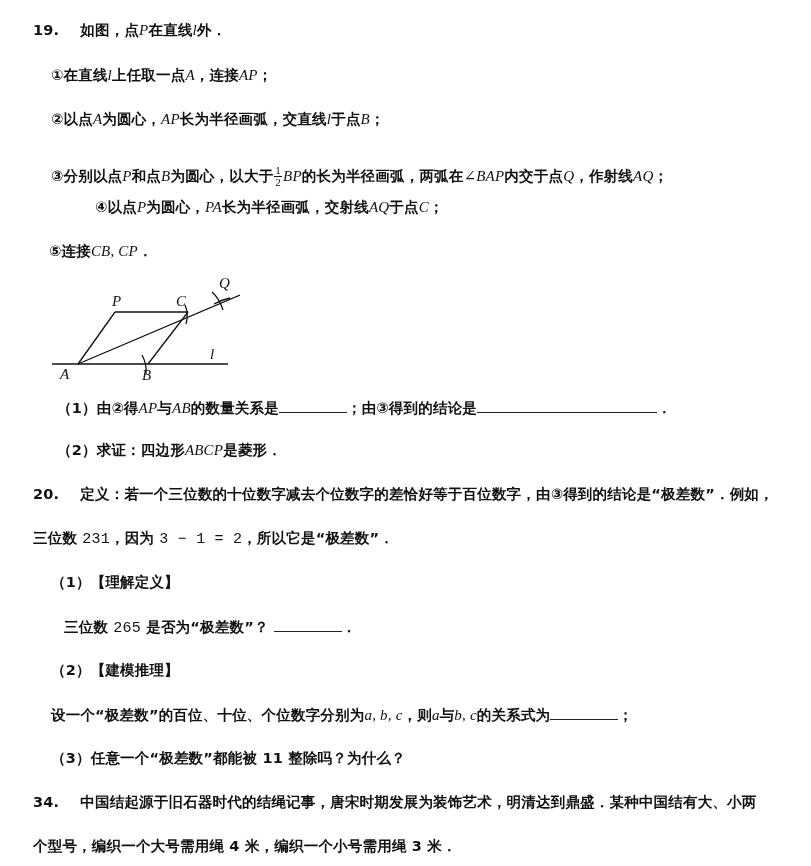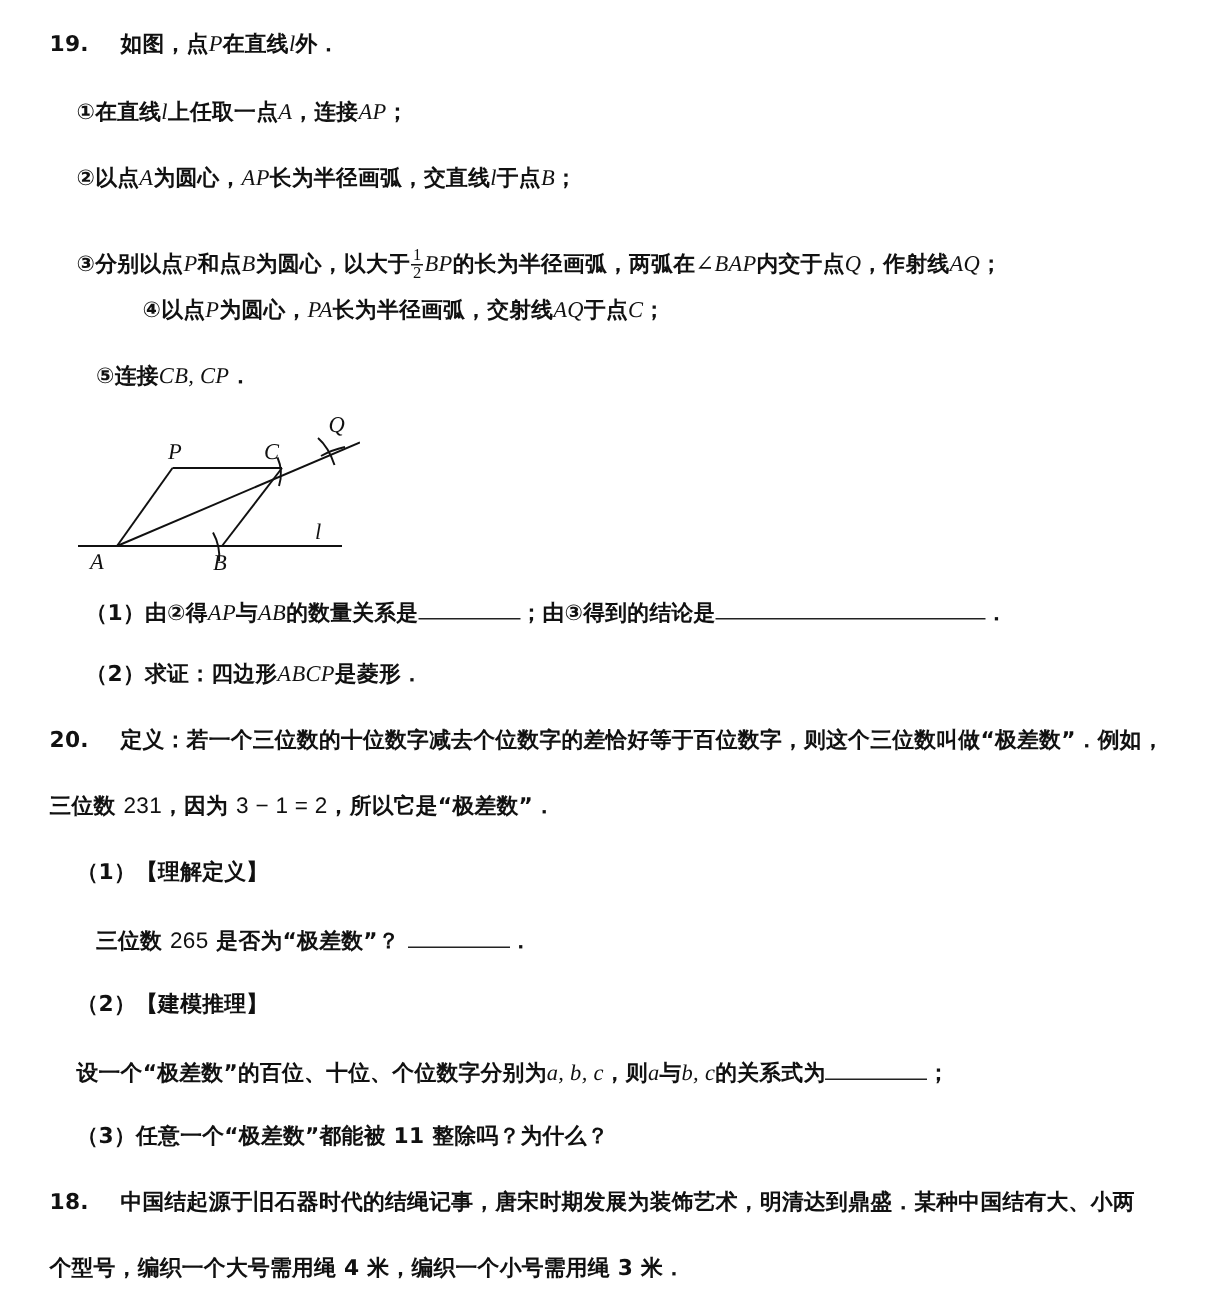--- a/index.html
+++ b/index.html
@@ -7,21 +7,21 @@
     width: 811px; height: 866px; position: relative; overflow: hidden;
     font-family: "DejaVu Sans", "Liberation Sans", sans-serif;
     color: #111111;
   }
   .line {
     position: absolute; white-space: nowrap;
     font-size: 14.5px; font-weight: bold; line-height: 20px;
     letter-spacing: 0.2px;
   }
   .m { font-family: "Liberation Serif", "DejaVu Serif", serif; font-style: italic; font-weight: normal; font-size: 15px; }
-  .n { font-family: Liberation Sans, sans-serif; font-weight: normal; font-size: 15px; }
+  .n { font-family: Liberation Mono, monospace; font-weight: normal; font-size: 15px; }
   .blank {
     display: inline-block; border-bottom: 1px solid #222; height: 15px; vertical-align: baseline;
   }
   .frac {
     display: inline-block; vertical-align: middle; text-align: center;
     font-family: "Liberation Serif", serif; font-weight: normal; font-size: 11px; line-height: 11px;
     margin: 0 1px;
   }
   .frac span { display: block; }
   .frac .num { border-bottom: 1px solid #111; padding: 0 1px; }
@@ -43,21 +43,21 @@
 </div>
 
 <div class="line" style="left:51px;top:153px;margin-top:12px;">
   <span>③分别以点</span><span class="m">P</span><span>和点</span><span class="m">B</span><span>为圆心，以大于</span><span class="frac"><span class="num">1</span><span>2</span></span><span class="m">BP</span><span>的长为半径画弧，两弧在</span><span class="m">∠BAP</span><span>内交于点</span><span class="m">Q</span><span>，作射线</span><span class="m">AQ</span><span>；</span>
 </div>
 
 <div class="line" style="left:51px;top:197px;margin-left:44px;">
   <span>④以点</span><span class="m">P</span><span>为圆心，</span><span class="m">PA</span><span>长为半径画弧，交射线</span><span class="m">AQ</span><span>于点</span><span class="m">C</span><span>；</span>
 </div>
 
-<div class="line" style="left:64px;top:241px;">
+<div class="line" style="left:49px;top:241px;">
   <span>⑤连接</span><span class="m">CB, CP</span><span>．</span>
 </div>
 
 <svg id="figure" width="200" height="112" viewBox="0 0 200 112">
   <g stroke="#111" stroke-width="1.3" fill="none">
     <line x1="12" y1="92" x2="188" y2="92"></line>
     <line x1="38" y1="92" x2="75" y2="40"></line>
     <line x1="75" y1="40" x2="148" y2="40"></line>
     <line x1="38" y1="92" x2="200" y2="23"></line>
     <line x1="108" y1="92" x2="148" y2="40"></line>
@@ -78,21 +78,21 @@
 
 <div class="line" style="left:57px;top:397px;">
   <span>（1）由②得</span><span class="m">AP</span><span>与</span><span class="m">AB</span><span>的数量关系是</span><span class="blank" style="width:68px;"></span><span>；由③得到的结论是</span><span class="blank" style="width:180px;"></span><span>．</span>
 </div>
 
 <div class="line" style="left:57px;top:440px;text-align:right;">
   <span>（2）求证：四边形</span><span class="m">ABCP</span><span>是菱形．</span>
 </div>
 
 <div class="line" style="left:33px;top:484px;">
-  <span>20.</span>&nbsp;&nbsp;&nbsp;&nbsp;<span>定义：若一个三位数的十位数字减去个位数字的差恰好等于百位数字，则这个三位数叫做“极差数”．例如，</span>
+  <span>20.</span>&nbsp;&nbsp;&nbsp;&nbsp;<span>定义：若一个三位数的十位数字减去个位数字的差恰好等于百位数字，由③得到的结论是“极差数”．例如，</span>
 </div>
 
 <div class="line" style="left:33px;top:528px;">
   <span>三位数 </span><span class="n">231</span><span>，因为 </span><span class="n">3 − 1 = 2</span><span>，所以它是“极差数”．</span>
 </div>
 
 <div class="line" style="left:51px;top:572px;">（1）【理解定义】</div>
 
 <div class="line" style="left:64px;top:616px;">
   <span>三位数 </span><span class="n">265</span><span> 是否为“极差数”？</span>&nbsp;<span class="blank" style="width:68px;"></span><span>．</span>
@@ -100,16 +100,16 @@
 
 <div class="line" style="left:51px;top:660px;">（2）【建模推理】</div>
 
 <div class="line" style="left:51px;top:704px;">
   <span>设一个“极差数”的百位、十位、个位数字分别为</span><span class="m">a, b, c</span><span>，则</span><span class="m">a</span><span>与</span><span class="m">b, c</span><span>的关系式为</span><span class="blank" style="width:68px;"></span><span>；</span>
 </div>
 
 <div class="line" style="left:51px;top:748px;">（3）任意一个“极差数”都能被 11 整除吗？为什么？</div>
 
 <div class="line" style="left:33px;top:792px;">
-  <span>18.</span>&nbsp;&nbsp;&nbsp;&nbsp;<span>中国结起源于旧石器时代的结绳记事，唐宋时期发展为装饰艺术，明清达到鼎盛．某种中国结有大、小两</span>
+  <span>34.</span>&nbsp;&nbsp;&nbsp;&nbsp;<span>中国结起源于旧石器时代的结绳记事，唐宋时期发展为装饰艺术，明清达到鼎盛．某种中国结有大、小两</span>
 </div>
 
 <div class="line" style="left:33px;top:836px;">个型号，编织一个大号需用绳 4 米，编织一个小号需用绳 3 米．</div>
 
 </body></html>

